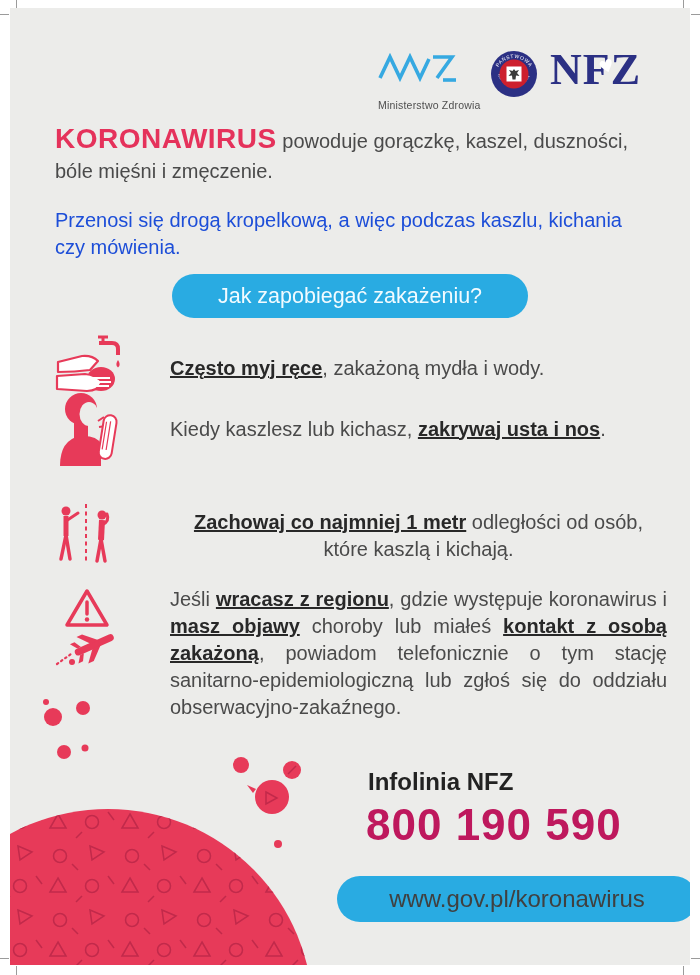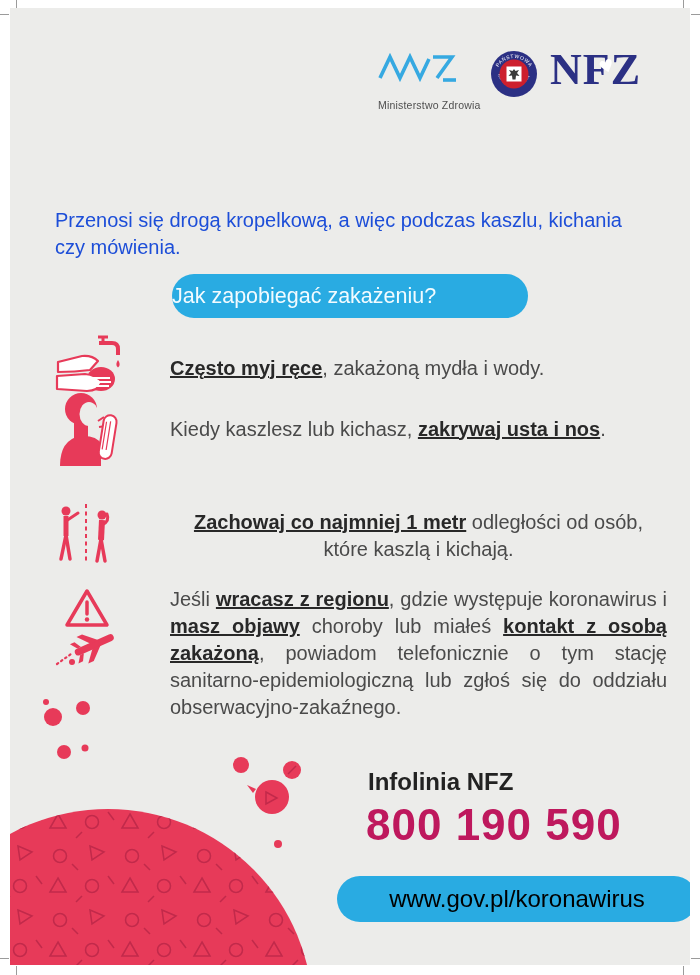--- a/index.html
+++ b/index.html
@@ -29,41 +29,41 @@
   
   .intro { position:absolute; left:45px; top:116px; width:615px;
            font-size:20px; line-height:30px; color:#4A4A4A; white-space:pre-line; }
   .intro .big { font-size:28px; font-weight:800; color:#E5325B; letter-spacing:.5px; }
   .para { position:absolute; left:45px; top:199px; width:622px;
           font-size:20px; line-height:27px; color:#1d4ed8; white-space:pre-line; }
 
   
   .q-pill { position:absolute; left:162px; top:266px; width:356px; height:44px;
             background:#29ABE2; border-radius:22px; display:flex; align-items:center;
-            font-size:21.5px; color:#F2FBFF; }
+            justify-content:center; font-size:21.5px; color:#F2FBFF; }
 
   
   .tip { position:absolute; left:45px; width:612px; display:flex; align-items:center; }
   .tip .icn { flex:0 0 115px; }
   .tip .txt { flex:1 1 auto; font-size:20px; line-height:27px; color:#4A4A4A; }
   .tip .txt b { color:#282828;text-decoration:underline; }
   .tip1 { top:326px; height:68px; }
   .tip2 { top:380px; height:82px; }
   .tip3 { top:490px; height:76px; }
   .tip3 .txt { white-space:pre-line;text-align:center; }
   .tip4 { top:578px; align-items:flex-start; }
   .tip4 .txt { text-align:justify; }
 
   
   .infoline { position:absolute; left:358px; top:760px; font-size:24px; font-weight:700; color:#222222; }
   .phone { position:absolute; left:356px; top:792px; font-size:44px; font-weight:700;
            color:#be185d; letter-spacing:1px; }
   .url-pill { position:absolute; left:327px; top:868px; width:360px; height:46px;
               background:#29ABE2; border-radius:23px; display:flex; align-items:center;
-              justify-content:center; font-size:24px; color:#000000; }
+              justify-content:center; font-size:24px; color:#404040; }
 
   .big-circle { position:absolute; left:-108px; top:800px; }
   .decor { position:absolute; left:20px; top:640px; }
 </style>
 </head>
 <body>
 
 <div class="page">
 
   <div class="cropmark cm-v" style="left:16px;top:0;"></div>
@@ -105,20 +105,22 @@
           <path d="M24 19 l1.5 2 3.5 -1 -2 3 2.5 3 -3.5 -0.5 -0.5 4 h-3 l-0.5 -4 -3.5 0.5 2.5 -3 -2 -3 3.5 1 Z"></path>
         </g>
       </svg>
     </div>
 
     <div class="nfz">
       <span>NFZ</span>
       <span class="heart">♥</span>
     </div>
 
+    <div class="intro"><span class="big">KORONAWIRUS</span><span> powoduje gorączkę, kaszel, duszności,
+bóle mięśni i zmęczenie.</span></div>
 
     <div class="para">Przenosi się drogą kropelkową, a więc podczas kaszlu, kichania
 czy mówienia.</div>
 
     <div class="q-pill">
       <span>Jak zapobiegać zakażeniu?</span>
     </div>
 
     <div class="tip tip1">
       <div class="icn">

